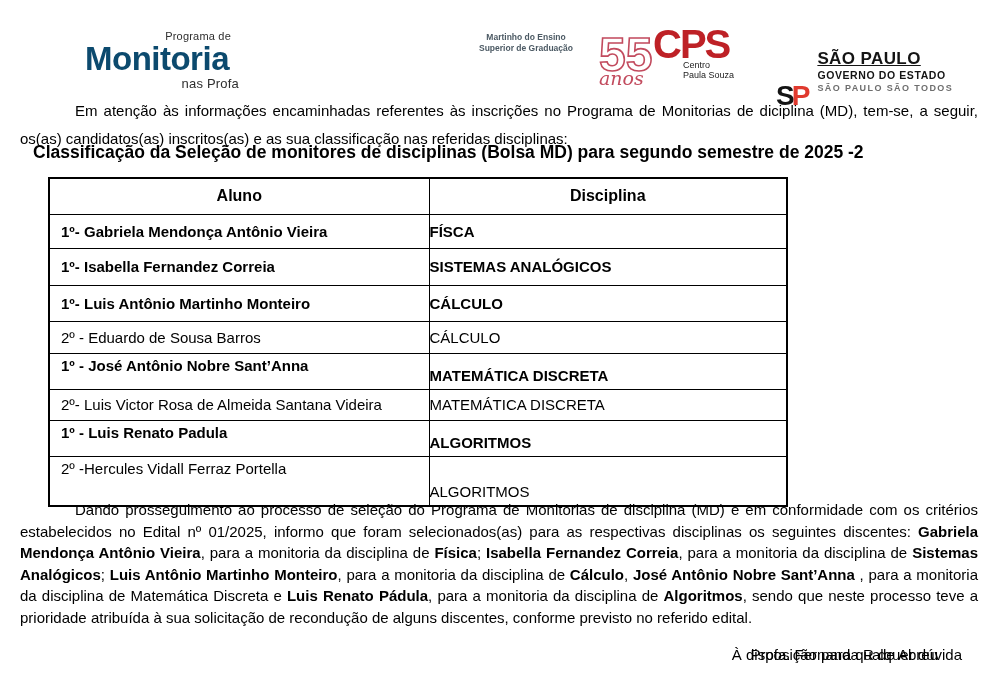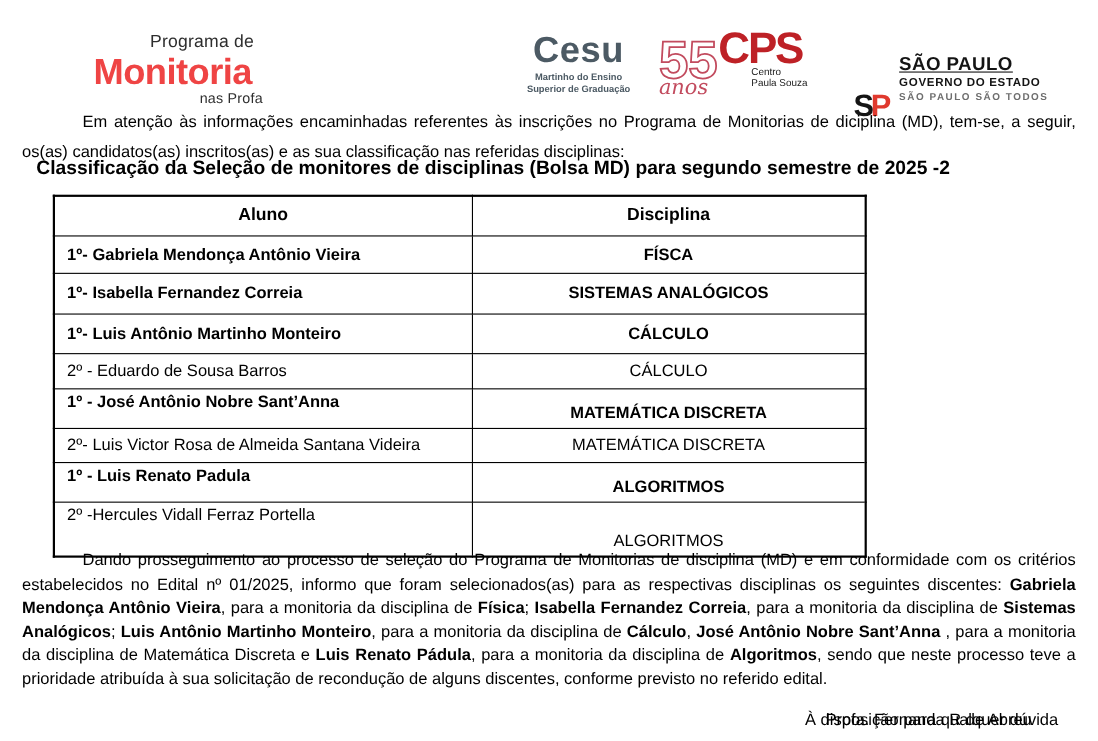--- a/index.html
+++ b/index.html
@@ -16,21 +16,21 @@
     width: 998px;
     height: 674px;
     background: #fff;
   }
 
   
   .logo-monitoria {
     position: absolute; left: 85px; top: 30px; width: 154px;
   }
   .logo-monitoria .lm-top {
-    font-size: 16px; color: #2e2e2e; text-align: right; padding-right: 8px;
+    font-size: 11px; color: #2e2e2e; text-align: right; padding-right: 8px;
     letter-spacing: 0.2px;
   }
   .logo-monitoria .lm-main {
     font-size: 33px; font-weight: 800; line-height: 1.02; letter-spacing: -0.5px;
   }
   .logo-monitoria .lm-bottom {
     font-size: 13px; color: #2e2e2e; text-align: right; letter-spacing: 0.2px;
   }
 
   .logo-cesu {
@@ -70,21 +70,21 @@
     padding-left: 30px;
   }
   .class-table th, .class-table td { border: 1px solid #000; }
   .class-table th {
     height: 36px; font-size: 16px; font-weight: 700; text-align: center; vertical-align: middle;
   }
   .class-table col.c-aluno { width: 380px; }
   .class-table col.c-disc { width: 358px; }
   .class-table td { font-size: 15px; vertical-align: middle; }
   .class-table td.cell-aluno { text-align: left; padding-left: 11px; padding-right: 6px; }
-  .class-table td.cell-disc { text-align: center; }
+  .class-table td.cell-disc { text-align: left; }
   .class-table tr.bold td { font-weight: 700; }
   .class-table tr.vtop td.cell-aluno { vertical-align: top; padding-top: 3px; }
   .class-table tr.vtop td.cell-disc { vertical-align: bottom; padding-bottom: 5px; }
   .class-table tbody tr:nth-child(1) { height: 34px; }
   .class-table tbody tr:nth-child(2) { height: 37px; }
   .class-table tbody tr:nth-child(3) { height: 36px; }
   .class-table tbody tr:nth-child(4) { height: 32px; }
   .class-table tbody tr:nth-child(5) { height: 36px; }
   .class-table tbody tr:nth-child(6) { height: 31px; }
   .class-table tbody tr:nth-child(7) { height: 36px; }
@@ -97,26 +97,25 @@
   .signoff-1 { position: absolute; top: 617px; right: 36px; font-size: 15px; margin-top: 29px; }
   .signoff-2 { position: absolute; top: 646px; right: 60px; font-size: 15px; }
 </style>
 </head>
 <body>
 
 <div class="page">
 
   <div class="logo-monitoria">
     <div class="lm-top" style="color: rgb(46, 46, 46);">Programa de</div>
-    <div class="lm-main" style="color: #ef4444;">Monitoria</div>
+    <div class="lm-main" style="color: #0c4a6e;">Monitoria</div>
     <div class="lm-bottom" style="color: rgb(46, 46, 46);">nas Profa</div>
   </div>
 
   <div class="logo-cesu" style="color: rgb(76, 90, 100);">
-    <div class="lc-main">Cesu</div>
     <div class="lc-cap">
       <div>Martinho do Ensino</div>
       <div>Superior de Graduação</div>
     </div>
   </div>
 
   <svg class="logo-55" width="80" height="62" viewBox="0 0 80 62">
     <text x="3" y="45" font-family="Liberation Sans, sans-serif" font-size="48" font-weight="bold" fill="none" stroke-width="1.6" style="stroke: rgb(194, 75, 94);">55</text>
     <text x="3" y="59" font-family="DejaVu Serif, serif" font-style="italic" font-size="19" style="fill: rgb(194, 75, 94);">anos</text>
   </svg>

